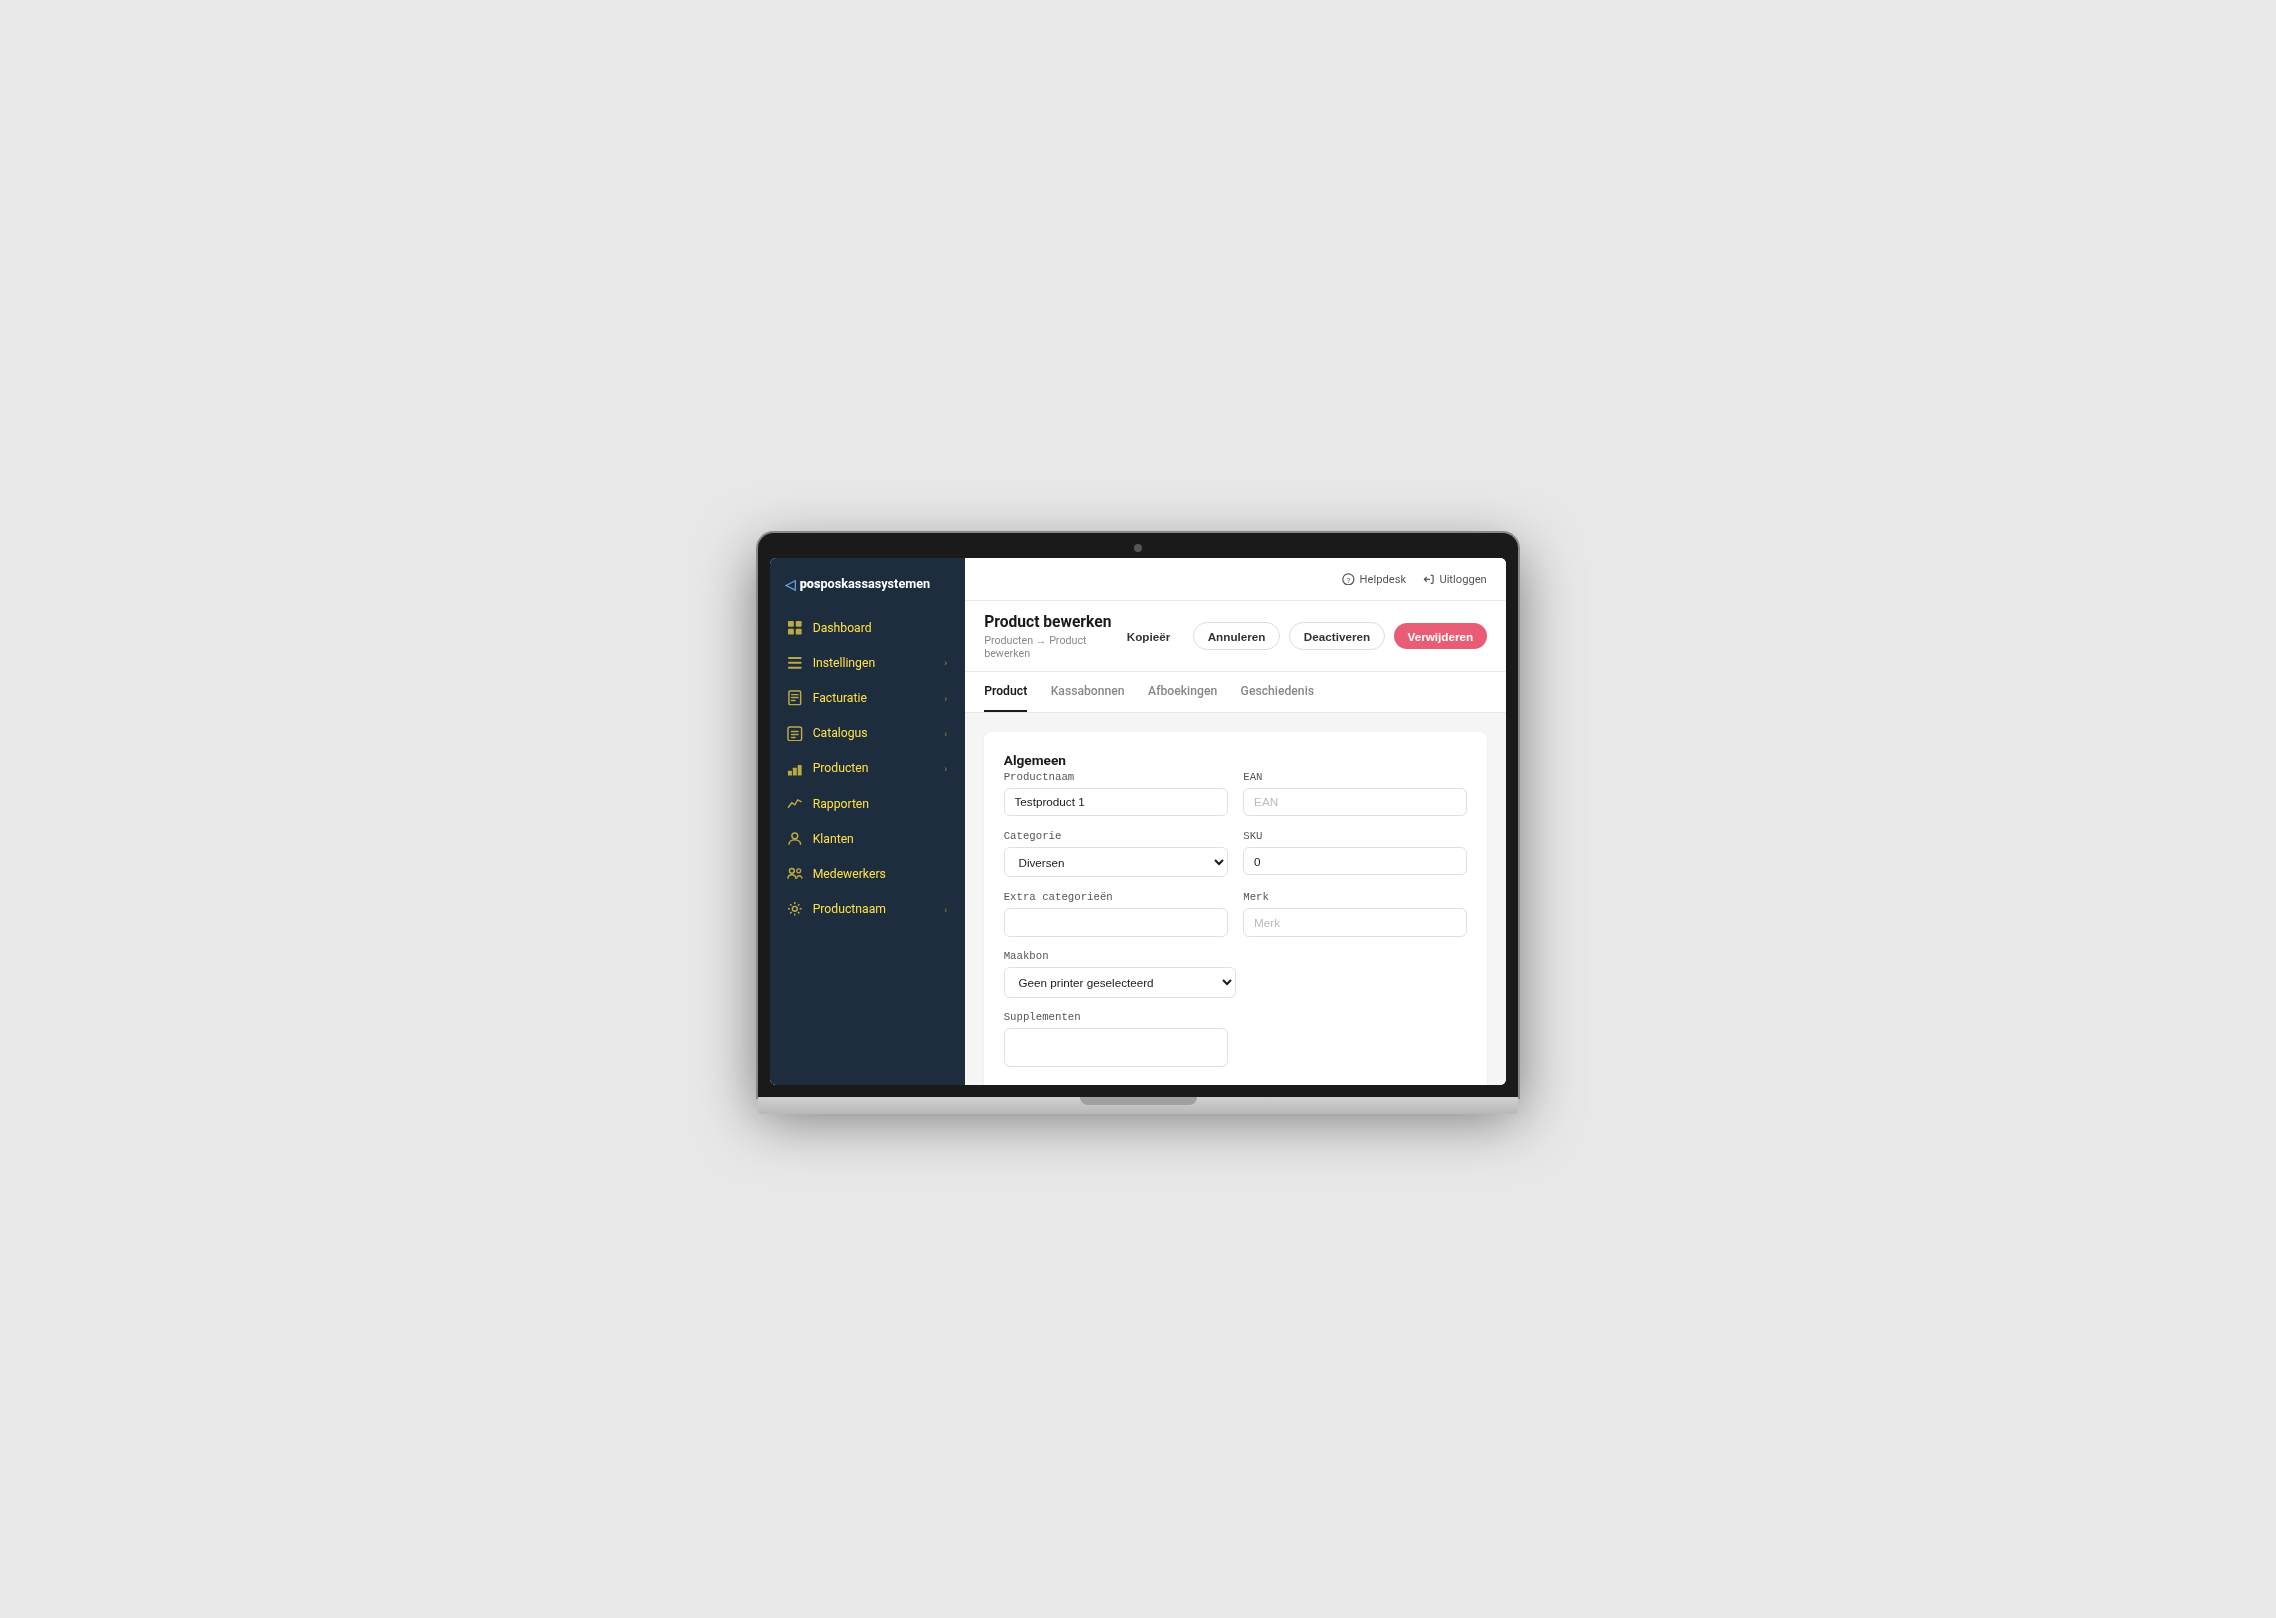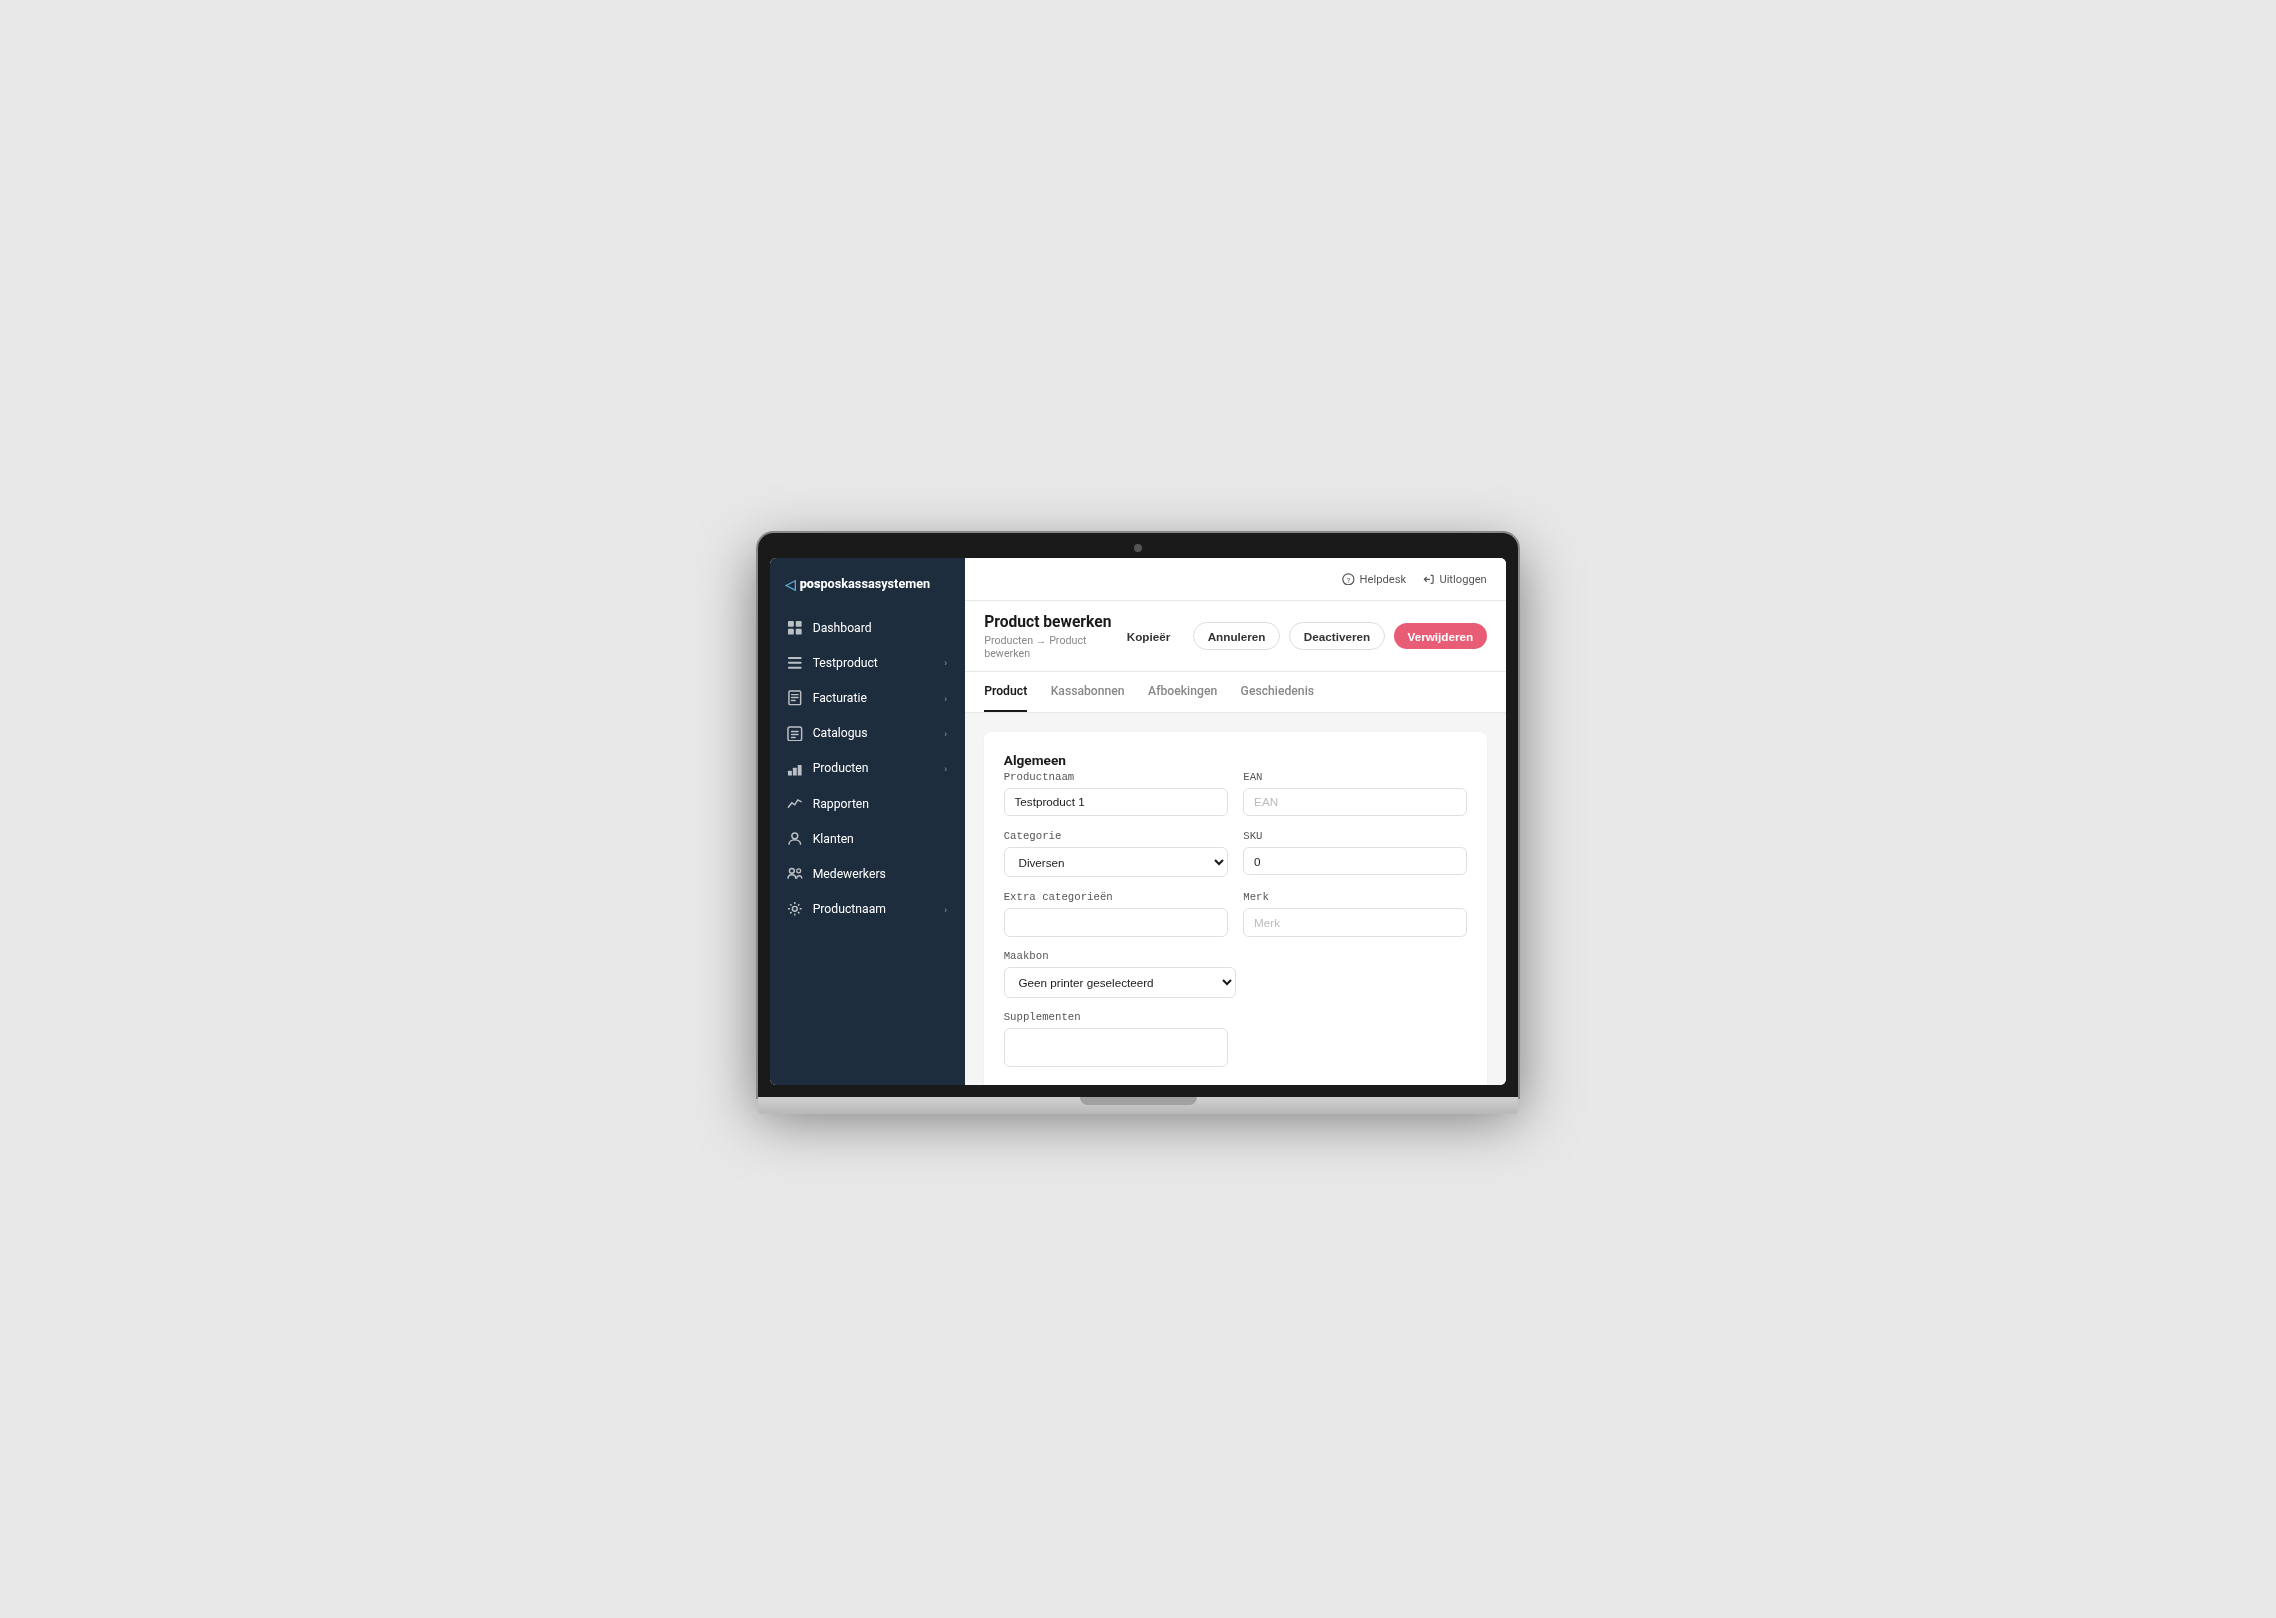--- a/index.html
+++ b/index.html
@@ -95,21 +95,21 @@
     }
 
     .nav-item {
       display: flex;
       align-items: center;
       gap: 9.8px;
       padding: 8.8px 9.8px;
       border-radius: 5.9px;
       cursor: pointer;
       font-size: 12.2px;
-      color: #ffffff;
+      color: #fde047;
       transition: background 0.15s;
     }
 
     .nav-item .nav-icon {
       width: 15.6px;
       height: 15.6px;
       opacity: 0.7;
       flex-shrink: 0;
     }
 
@@ -342,21 +342,21 @@
                 <rect x="9" y="9" width="6" height="6" rx="1"></rect>
               </svg>
             <span>Dashboard</span>
           </div>
           <div class="nav-item">
             <svg class="nav-icon" viewBox="0 0 16 16" fill="currentColor">
                 <rect x="1" y="2" width="14" height="2" rx="1"></rect>
                 <rect x="1" y="7" width="14" height="2" rx="1"></rect>
                 <rect x="1" y="12" width="14" height="2" rx="1"></rect>
               </svg>
-            <span>Testproduct</span>
+            <span>Instellingen</span>
             <span class="chevron">›</span>
           </div>
           <div class="nav-item">
             <svg class="nav-icon" viewBox="0 0 16 16" fill="currentColor">
                 <rect x="2" y="1" width="12" height="14" rx="1" fill="none" stroke="currentColor" stroke-width="1.5"></rect>
                 <rect x="4" y="4" width="8" height="1.5" rx="0.5"></rect>
                 <rect x="4" y="7" width="8" height="1.5" rx="0.5"></rect>
                 <rect x="4" y="10" width="5" height="1.5" rx="0.5"></rect>
               </svg>
             <span>Facturatie</span>

